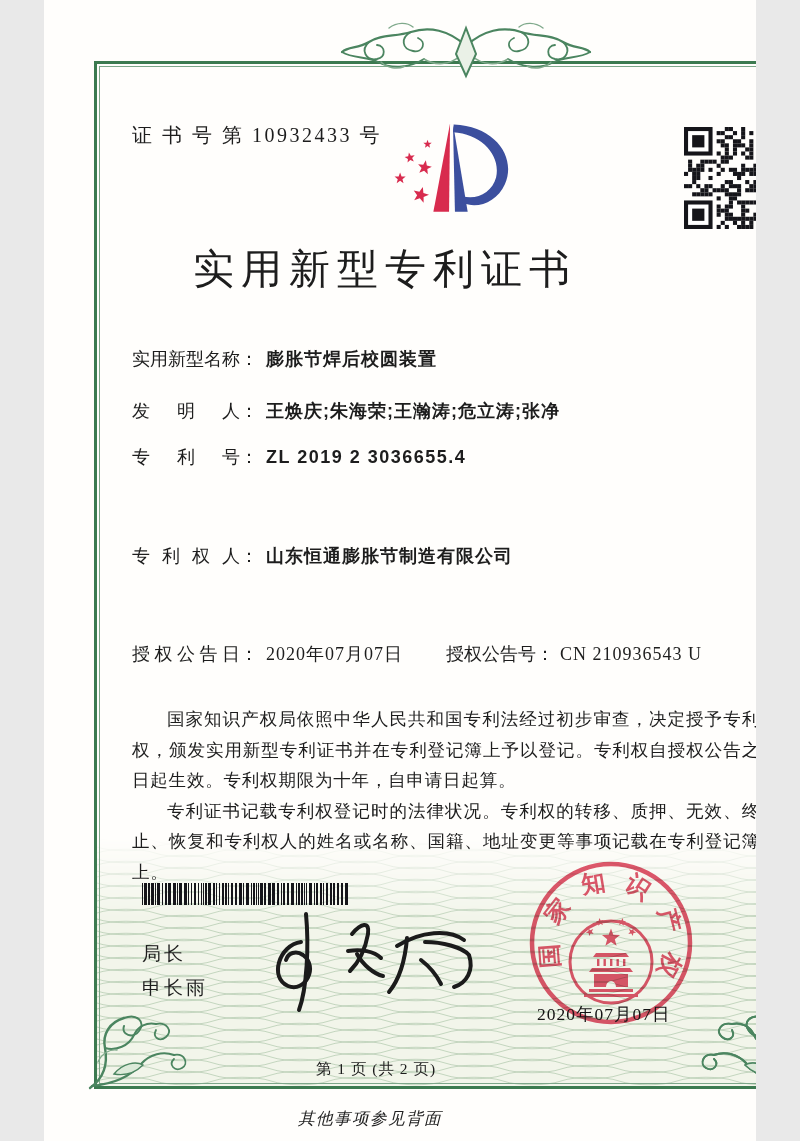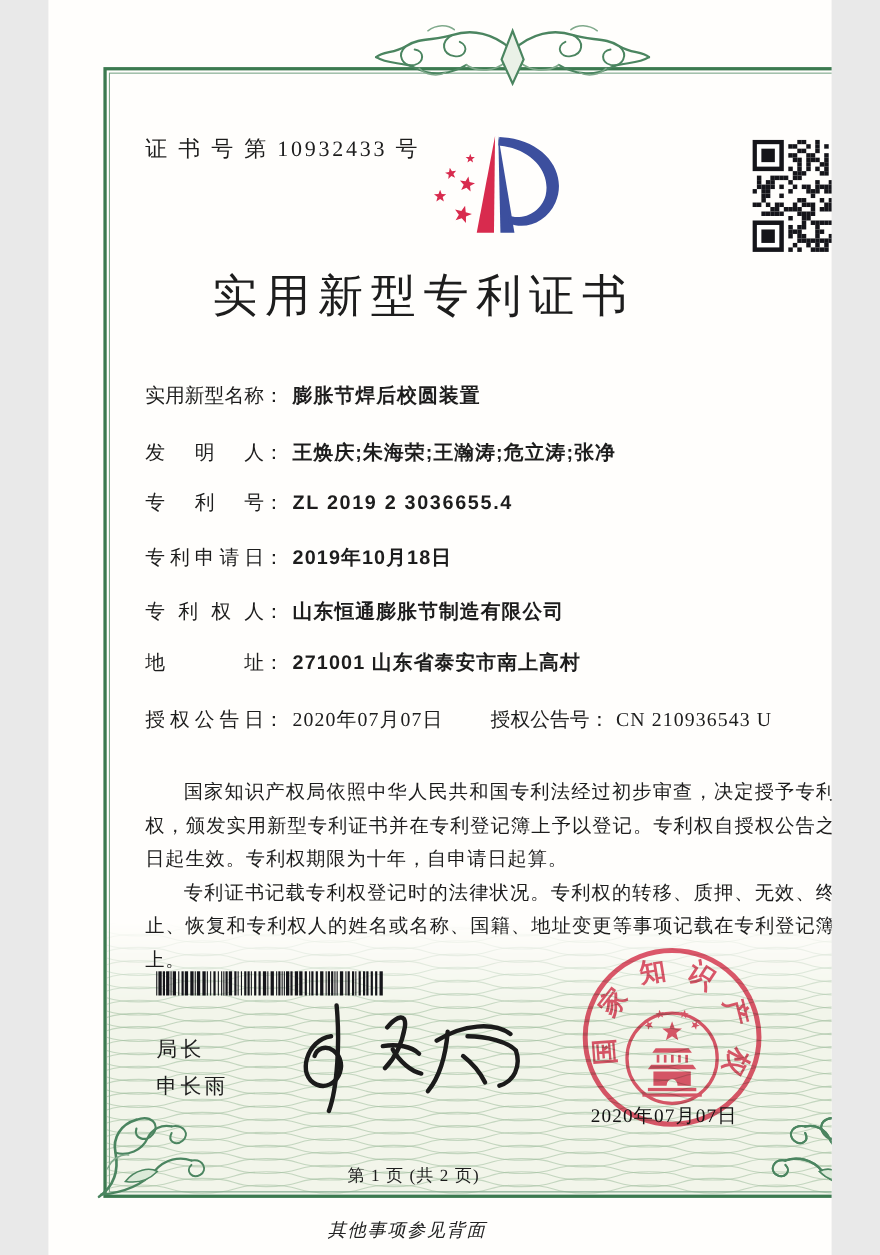--- a/index.html
+++ b/index.html
@@ -386,28 +386,22 @@
 
   <div class="frow" style="top:346px">
     <span class="flabel">实用新型名称</span><span class="fcolon">：</span><span class="fvalue">膨胀节焊后校圆装置</span>
   </div>
   <div class="frow" style="top:398px">
     <span class="flabel">发明人</span><span class="fcolon">：</span><span class="fvalue">王焕庆;朱海荣;王瀚涛;危立涛;张净</span>
   </div>
   <div class="frow" style="top:444px">
     <span class="flabel">专利号</span><span class="fcolon">：</span><span class="fvalue num">ZL 2019 2 3036655.4</span>
   </div>
-  <div class="frow" style="top:494px">
-    <span class="flabel">专利申请日</span><span class="fcolon">：</span><span class="fvalue">2019年10月18日</span>
-  </div>
   <div class="frow" style="top:543px">
     <span class="flabel">专利权人</span><span class="fcolon">：</span><span class="fvalue">山东恒通膨胀节制造有限公司</span>
-  </div>
-  <div class="frow" style="top:589px">
-    <span class="flabel">地址</span><span class="fcolon">：</span><span class="fvalue">271001 山东省泰安市南上高村</span>
   </div>
 
   <div class="frow" style="top:641px">
     <span class="flabel">授权公告日</span><span class="fcolon">：</span><span class="grant-val">2020年07月07日</span>
     <span class="grant2">
       <span>授权公告号</span><span>：</span><span class="grant-val">CN 210936543 U</span>
     </span>
   </div>
 
   <div class="paras">

